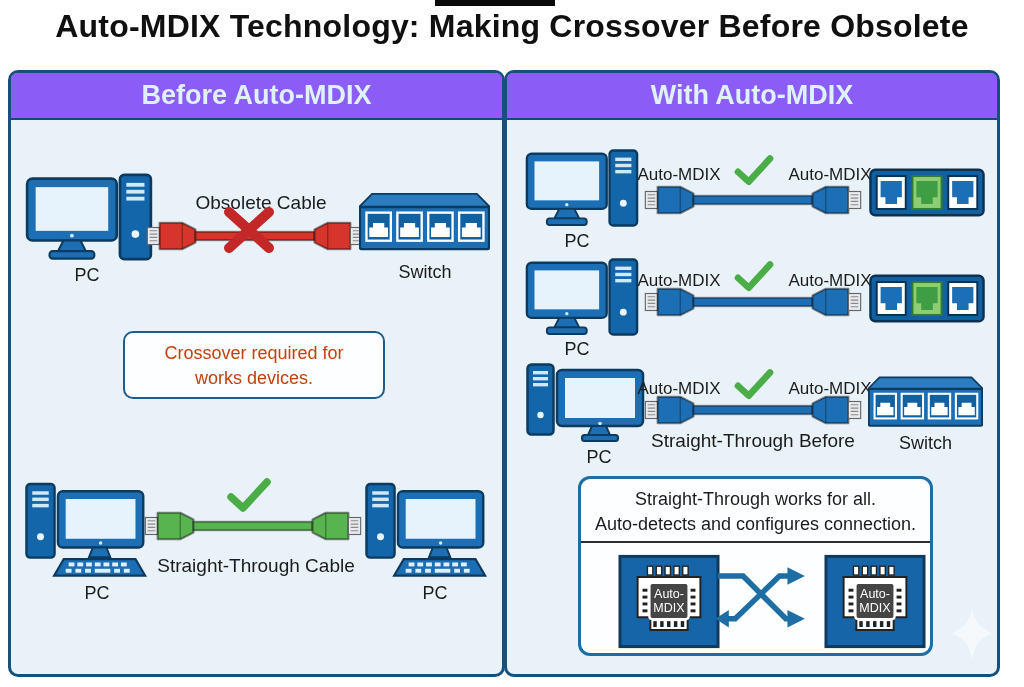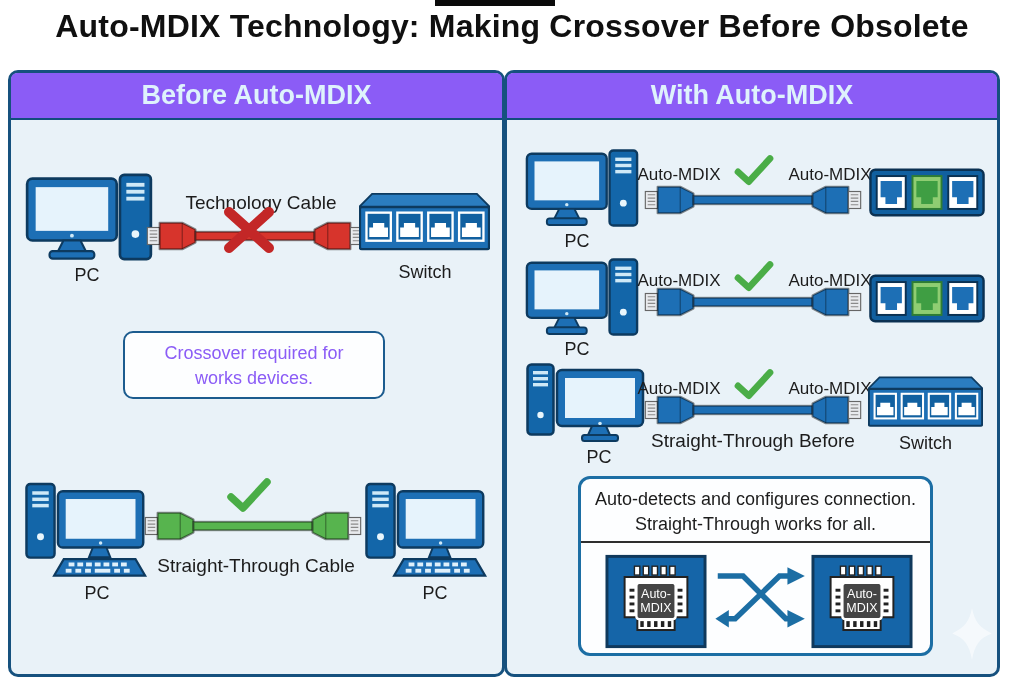--- a/index.html
+++ b/index.html
@@ -33,37 +33,37 @@
   }
 
   .lbl { position:absolute; text-align:center; color:#1c1c1c; }
   .lbl-dev   { font-size:18px; }
   .lbl-cable { font-size:19px; }
   .lbl-amdix { font-size:17px; }
 
   .callout {
     position:absolute; box-sizing:border-box; background:#fdfeff;
     border:2px solid #1c5c8f; border-radius:10px;
-    font-size:18px; line-height:25px; text-align:center; color:#8b5cf6;
+    font-size:18px; line-height:25px; text-align:center; color:#c2410c;
     padding-top:8px;
   }
 
   .notebox {
     position:absolute; box-sizing:border-box; background:#fdfeff;
     border:3px solid #1c6ea4; border-radius:12px;
   }
   .note-text {
     position:absolute; top:8px; left:0; right:0; text-align:center;
     font-size:18px; line-height:25px; color:#1c1c1c;
   }
   .note-divider {
     position:absolute; top:62px; left:0; right:0;
     border-top:2px solid #2e2e2e;
   }
-  .chip { position:absolute; width:102px; height:97px; }
+  .chip { position:absolute; width:102px; height:97px;margin-left:13px; }
   .chip svg { position:absolute; left:0; top:0; width:100%; height:100%; }
   .chip-text {
     position:absolute; left:29%; top:29%; width:42%; height:40%;
     display:flex; flex-direction:column; align-items:center; justify-content:center;
     color:#ffffff; font-size:12.5px; line-height:14px; text-align:center;
   }
 
   .cable-red   { color:#d7342c; }
   .cable-green { color:#57b44e; }
   .cable-blue  { color:#1d6fb5; }
@@ -221,21 +221,21 @@
   <div class="title">Auto-MDIX Technology: Making Crossover Before Obsolete</div>
 
   <section class="panel panel-left">
     <header class="panel-header">Before Auto-MDIX</header>
 
     <svg class="abs" style="left:14px; top:100px; width:128px; height:88px;">
         <use href="#sym-pc-a"></use>
       </svg>
     <div class="lbl lbl-dev" style="left:28px; top:192px; width:96px;">PC</div>
 
-    <div class="lbl lbl-cable" style="left:115px; top:119px; width:270px;">Technology Cable</div>
+    <div class="lbl lbl-cable" style="left:115px; top:119px; width:270px;">Obsolete Cable</div>
     <svg class="abs cable-red" style="left:135px; top:146px; width:218px; height:34px;">
         <use href="#sym-cable"></use>
       </svg>
     <svg class="abs" style="left:212px; top:134px; width:52px; height:46px;">
         <use href="#sym-xmark"></use>
       </svg>
 
     <svg class="abs" style="left:348px; top:119px; width:131px; height:60px;">
         <use href="#sym-switch"></use>
       </svg>
@@ -313,22 +313,22 @@
         <use href="#sym-cable"></use>
       </svg>
     <svg class="abs" style="left:361px; top:303px; width:115px; height:52px;">
         <use href="#sym-switch"></use>
       </svg>
     <div class="lbl lbl-cable" style="left:106px; top:357px; width:280px;">Straight-Through Before</div>
     <div class="lbl lbl-dev" style="left:361px; top:360px; width:115px;">Switch</div>
 
     <div class="notebox" style="left:71px; top:403px; width:355px; height:180px;">
       <div class="note-text">
+        <div>Straight-Through works for all.</div>
         <div>Auto-detects and configures connection.</div>
-        <div>Straight-Through works for all.</div>
       </div>
       <div class="note-divider"></div>
 
       <div class="chip" style="left:24px; top:74px;">
         <svg>
             <use href="#sym-chipport"></use>
           </svg>
         <div class="chip-text">
           <span>Auto-</span>
           <span>MDIX</span>

